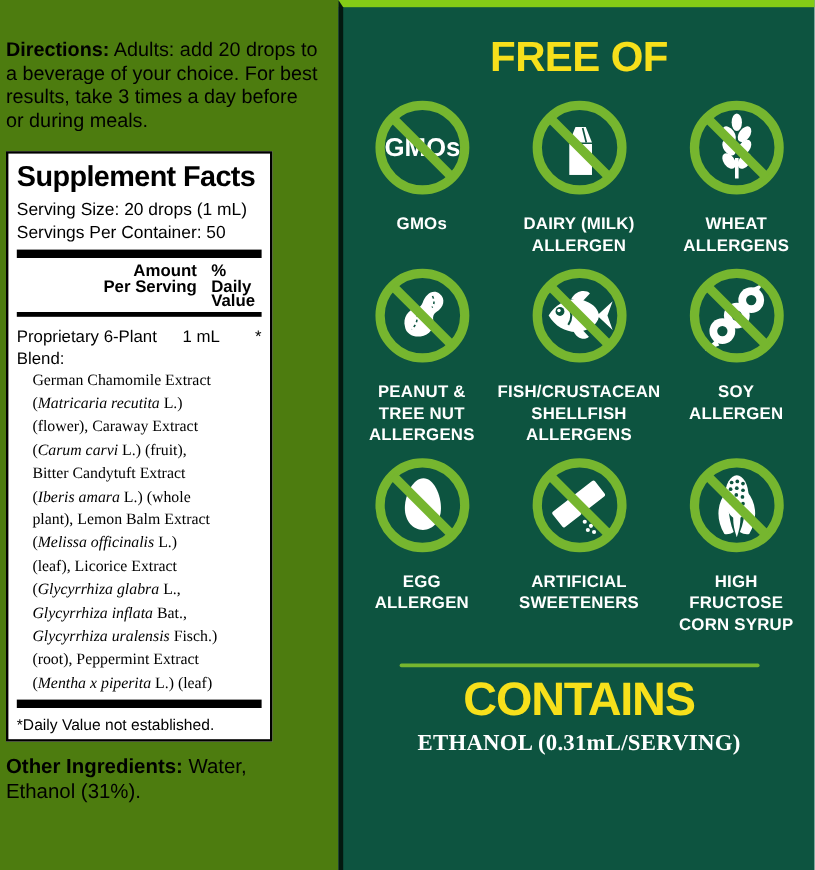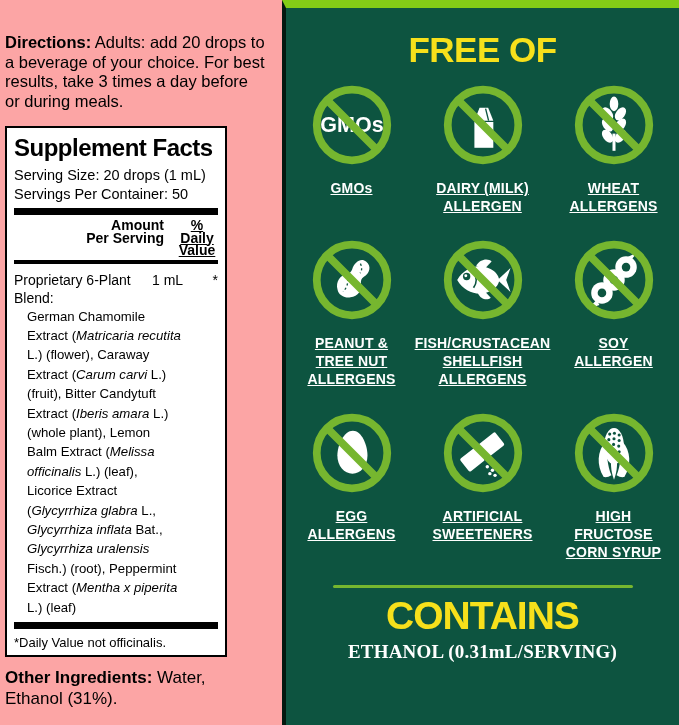--- a/index.html
+++ b/index.html
@@ -9,49 +9,49 @@
     --white:#ffffff;
     --ink:#000000;
   }
   *{margin:0;padding:0;box-sizing:border-box;}
   html,body{background:#fff;}
   .page{
     width:679px;height:725px;display:flex;overflow:hidden;
     font-family:"Liberation Sans",sans-serif;color:var(--ink);background:#fff;
   }
   
-  .left-panel{width:282px;flex:0 0 282px;background:#fca5a5;padding:33px 0 0 5px;}
+  .left-panel{width:282px;flex:0 0 282px;background:#4d7c0f;padding:33px 0 0 5px;}
   .directions{width:262px;font-size:16.5px;line-height:19.5px;margin-bottom:15px;}
   .directions b{font-weight:bold;}
   .sf-box{width:222px;border:2px solid var(--ink);padding:5px 7px 2px 7px;background:#fff;}
   .sf-title{font-size:24px;font-weight:bold;letter-spacing:-0.5px;margin:1px 0 4px 0;}
   .sf-line{font-size:14.5px;line-height:18.5px;}
   .bar{background:var(--ink);}
   .bar.thick{height:7px;margin:5px 0 4px 0;}
   .bar.med{height:4px;margin:3px 0 5px 0;}
   .sf-headers{display:flex;justify-content:flex-end;gap:12px;font-size:14px;font-weight:bold;line-height:12.5px;margin-top:2px;white-space:pre-line;}
   .h-amount{text-align:right;}
-  .h-dv{text-align:center;width:42px;text-decoration:underline;}
+  .h-dv{text-align:left;width:42px;}
   .sf-row{display:flex;font-size:14px;line-height:18px;margin-top:7px;}
   .blend-name{flex:1;}
   .blend-amt{width:48px;}
   .blend-dv{width:18px;text-align:right;}
-  .blend-ingredients{margin-left:13px;width:154px;font-size:13.2px;line-height:19.4px;}
+  .blend-ingredients{margin-left:13px;width:154px;font-size:13.2px;line-height:19.4px;font-family:Liberation Serif, serif;}
   .it{font-style:italic;}
   .sf-footnote{font-size:13px;padding:2px 0 3px 0;}
   .other{font-size:17px;line-height:21px;margin-top:10px;width:245px;}
   .other b{font-weight:bold;}
   
   .right-panel{
     flex:1;background:var(--green-bg);color:var(--white);
-    border-left:4px solid #03180f;border-top:8px solid #84cc16;
+    border-left:4px solid #03180f;border-top:6px solid #84cc16;
     display:flex;flex-direction:column;align-items:center;padding-top:22px;
   }
   .free-title{color:var(--yellow);font-size:35px;font-weight:bold;letter-spacing:-0.5px;}
-  .grid{display:grid;grid-template-columns:repeat(3,131px);row-gap:22px;margin-top:12px;justify-content:center;text-decoration:underline;}
+  .grid{display:grid;grid-template-columns:repeat(3,131px);row-gap:7px;margin-top:12px;justify-content:center;}
   .cell{display:flex;flex-direction:column;align-items:center;}
   .cell svg{width:86px;height:86px;display:block;}
   .cell-label{margin-top:11px;font-weight:bold;font-size:14px;line-height:18px;text-align:center;white-space:pre-line;letter-spacing:0.2px;}
   .divider{width:300px;height:3px;background:var(--lime);margin-top:24px;border-radius:2px;}
   .contains-title{color:var(--yellow);font-size:39px;font-weight:bold;letter-spacing:-1px;margin-top:6px;}
   .contains-sub{font-size:19px;font-weight:bold;margin-top:3px;letter-spacing:0.2px;font-family:Liberation Serif, serif;}
   .gmo-text{font-family:"Liberation Sans",sans-serif;font-weight:bold;}
 </style>
 </head>
 <body>
@@ -74,21 +74,21 @@
 Value</div>
       </div>
       <div class="bar med"></div>
       <div class="sf-row">
         <div class="blend-name">Proprietary 6-Plant Blend:</div>
         <div class="blend-amt">1 mL</div>
         <div class="blend-dv">*</div>
       </div>
       <div class="blend-ingredients"><span>German Chamomile Extract (</span><span class="it">Matricaria recutita</span><span> L.) (flower), Caraway Extract (</span><span class="it">Carum carvi</span><span> L.) (fruit), Bitter Candytuft Extract (</span><span class="it">Iberis amara</span><span> L.) (whole plant), Lemon Balm Extract (</span><span class="it">Melissa officinalis</span><span> L.) (leaf), Licorice Extract (</span><span class="it">Glycyrrhiza glabra</span><span> L., </span><span class="it">Glycyrrhiza inflata</span><span> Bat., </span><span class="it">Glycyrrhiza uralensis</span><span> Fisch.) (root), Peppermint Extract (</span><span class="it">Mentha x piperita</span><span> L.) (leaf)</span></div>
       <div class="bar thick"></div>
-      <div class="sf-footnote">*Daily Value not officinalis.</div>
+      <div class="sf-footnote">*Daily Value not established.</div>
     </div>
 
     <p class="other"><b>Other Ingredients:</b><span> Water, Ethanol (31%).</span></p>
   </div>
 
   <div class="right-panel">
     <div class="free-title">FREE OF</div>
 
     <div class="grid">
 
@@ -184,21 +184,21 @@
 ALLERGEN</div>
       </div>
 
       <div class="cell">
         <svg viewBox="0 0 100 100">
           <path fill="#fff" d="M51,24 C61,24 68,40 68,53 C68,65.5 60,74 50.5,74 C41,74 33,65.5 33,53 C33,40 41,24 51,24 Z"></path>
           <circle cx="50" cy="50" r="41" fill="none" stroke="var(--lime)" stroke-width="9"></circle>
           <line x1="21.5" y1="21.5" x2="78.5" y2="78.5" stroke="var(--lime)" stroke-width="9"></line>
         </svg>
         <div class="cell-label">EGG
-ALLERGENS</div>
+ALLERGEN</div>
       </div>
 
       <div class="cell">
         <svg viewBox="0 0 100 100">
           <g transform="rotate(-38 50 50)" fill="#fff">
             <rect x="24" y="39" width="23" height="19" rx="2"></rect>
             <rect x="51" y="39" width="25" height="19" rx="2"></rect>
             <path d="M47,39 l3,4.7 l-3,4.8 l3,4.7 l-3,4.8" stroke="var(--green-bg)" stroke-width="1.6" fill="none"></path>
           </g>
           <g fill="#fff">

